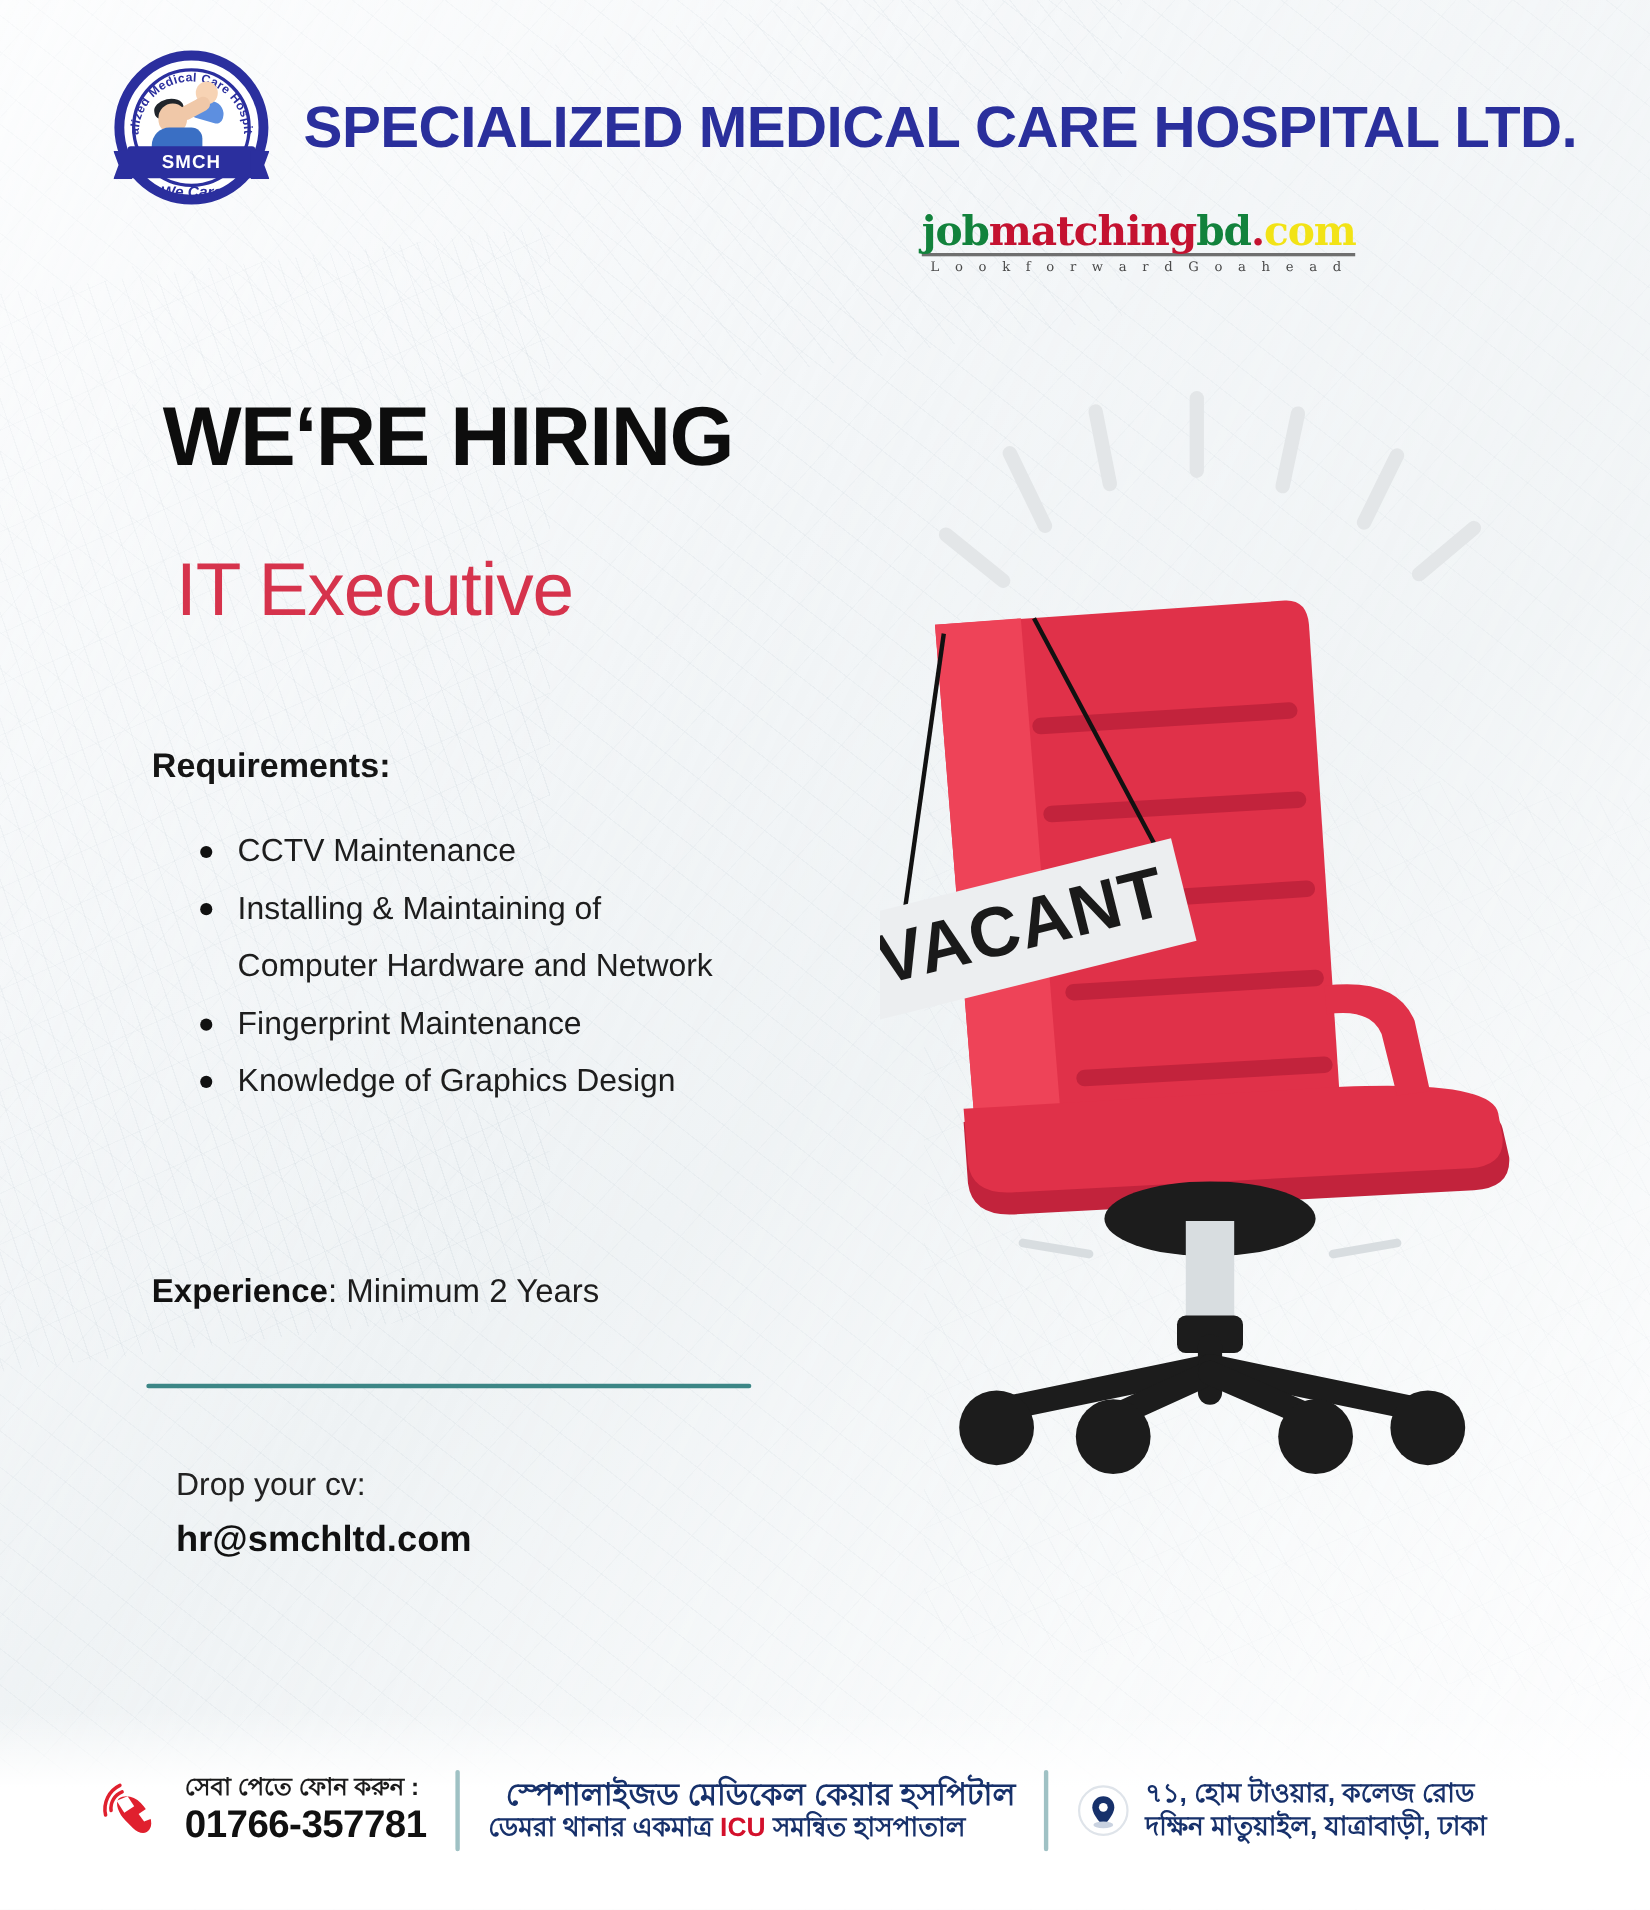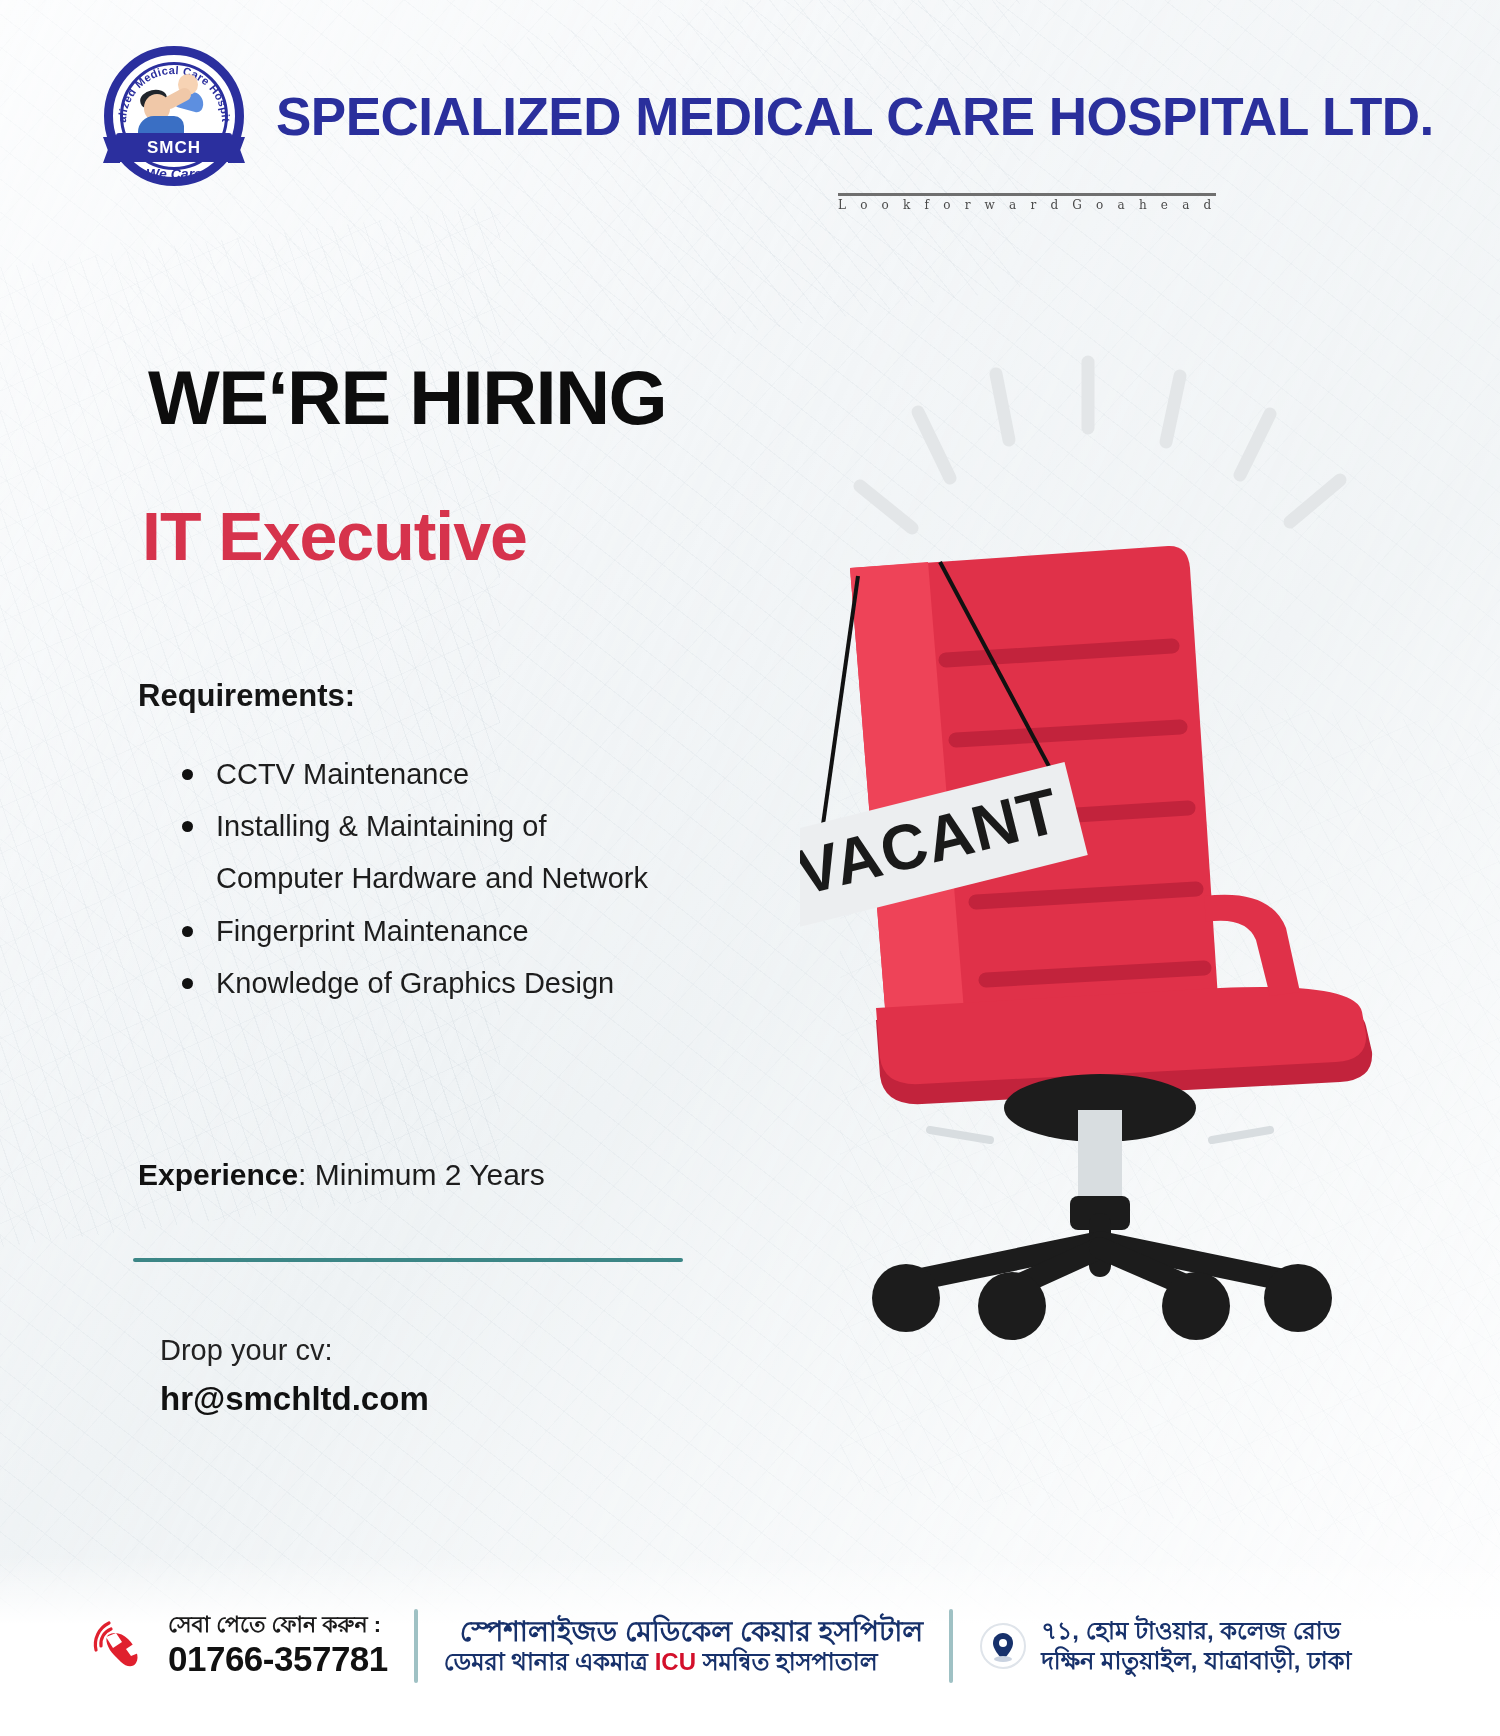--- a/index.html
+++ b/index.html
@@ -153,22 +153,22 @@
     font-family: "DejaVu Serif", serif; white-space: nowrap;
   }
 
   
   .headline {
     position: absolute; left: 148px; top: 360px;
     font-size: 76px; font-weight: bold; color: #0d0d0d;
     letter-spacing: -1.5px; line-height: 1;
   }
   .job-title {
-    position: absolute; left: 142px; top: 502px;
-    font-size: 68px; font-weight: bold; color: #d6334c;
+    position: absolute; left: 160px; top: 502px;
+    font-size: 68px; font-weight: normal; color: #d6334c;
     letter-spacing: -1px; line-height: 1;
   }
 
   
   .req-label {
     position: absolute; left: 138px; top: 678px;
     font-size: 31px; font-weight: bold; color: #151515;
   }
   .req-list {
     position: absolute; left: 160px; top: 748px; width: 520px;
@@ -273,20 +273,21 @@
         <div class="fig-arm"></div>
       </div>
       <div class="logo-banner">SMCH</div>
       <div class="logo-wecare">We Care</div>
     </div>
 
     <div class="company-name">SPECIALIZED MEDICAL CARE HOSPITAL LTD.</div>
   </div>
 
   <div class="watermark">
+    <div class="wm-main"><span class="wm-green">job</span><span class="wm-red">matching</span><span class="wm-green">bd</span><span class="wm-red">.</span><span class="wm-yellow">com</span></div>
     <div class="wm-rule"></div>
     <div class="wm-tag">L o o k   f o r w a r d   G o   a h e a d</div>
   </div>
 
   <div class="headline">WE‘RE HIRING</div>
   <div class="job-title">IT Executive</div>
 
   <div class="req-label">Requirements:</div>
   <ul class="req-list">
     <li>CCTV Maintenance</li>

